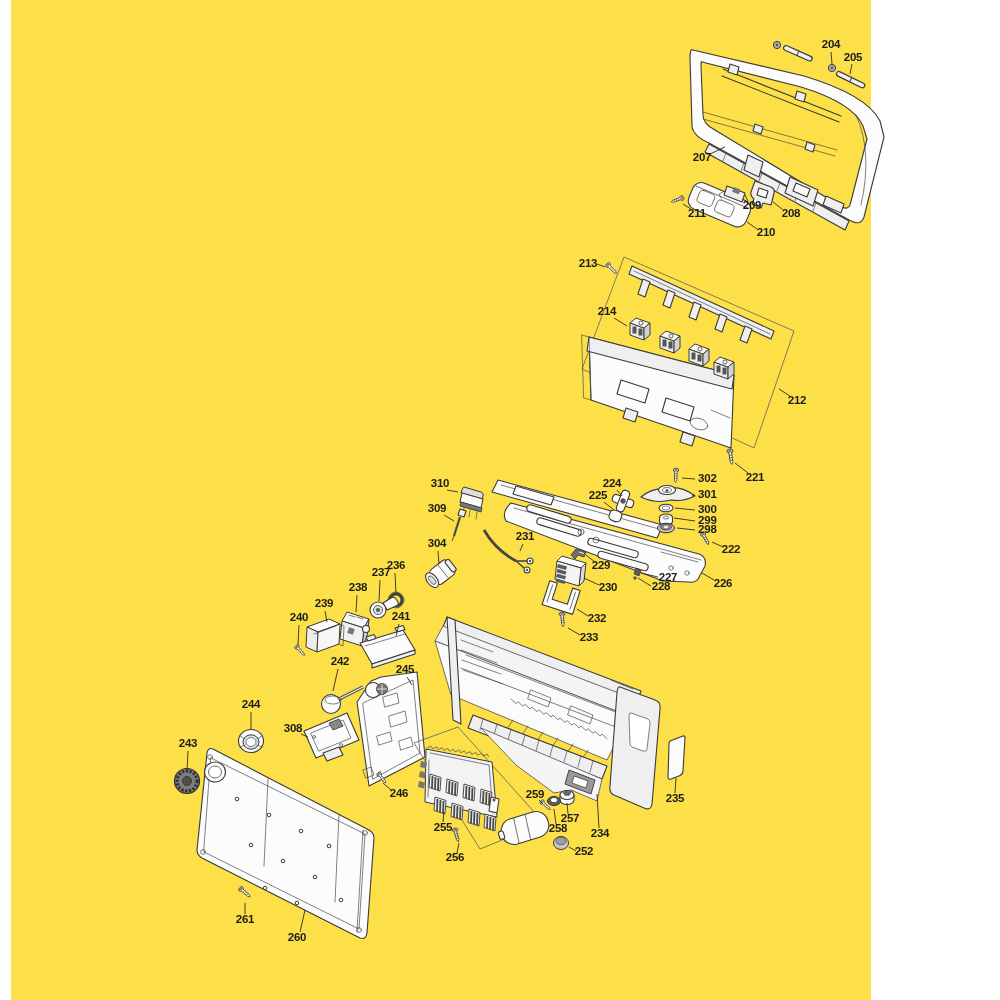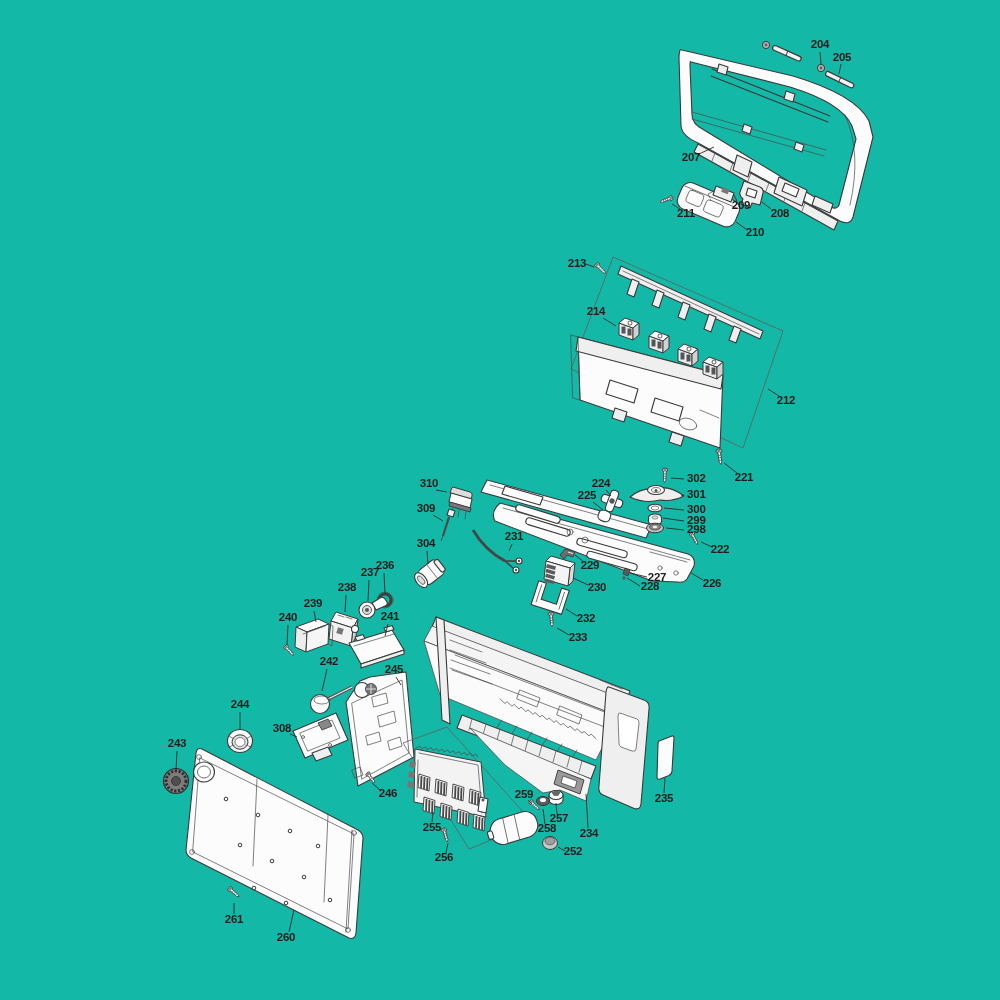--- a/index.html
+++ b/index.html
@@ -1,16 +1,16 @@
 <!DOCTYPE html>
 <html><head>
 <meta charset="utf-8">
 <style>
   html,body{margin:0;padding:0;background:#ffffff;width:1000px;height:1000px;overflow:hidden;}
-  .canvas{position:relative;width:1000px;height:1000px;background:#14b8a6;}
+  .canvas{position:relative;width:860px;height:1000px;background:#fde047;margin-left:11px;}
   svg{display:block;}
   .fw{fill:#fcfcfc;stroke:#3a3a3a;stroke-width:1.1;stroke-linejoin:round;stroke-linecap:round;}
   .fl{fill:#efefef;stroke:#3a3a3a;stroke-width:1.1;stroke-linejoin:round;}
   .fm{fill:#dcdcdc;stroke:#3a3a3a;stroke-width:1;stroke-linejoin:round;}
   .ln{fill:none;stroke:#3a3a3a;stroke-width:1.1;stroke-linecap:round;stroke-linejoin:round;}
   .thin{fill:none;stroke:#4a4a4a;stroke-width:0.7;stroke-linecap:round;stroke-linejoin:round;}
   .outl{fill:none;stroke:#606060;stroke-width:0.8;stroke-linejoin:round;}
   .callout-line{stroke:#2b2b2b;stroke-width:0.9;}
   .callout-text{font-family:"Liberation Sans",sans-serif;font-size:11.5px;font-weight:700;fill:#1d1d1d;letter-spacing:-0.2px;}
 </style>

